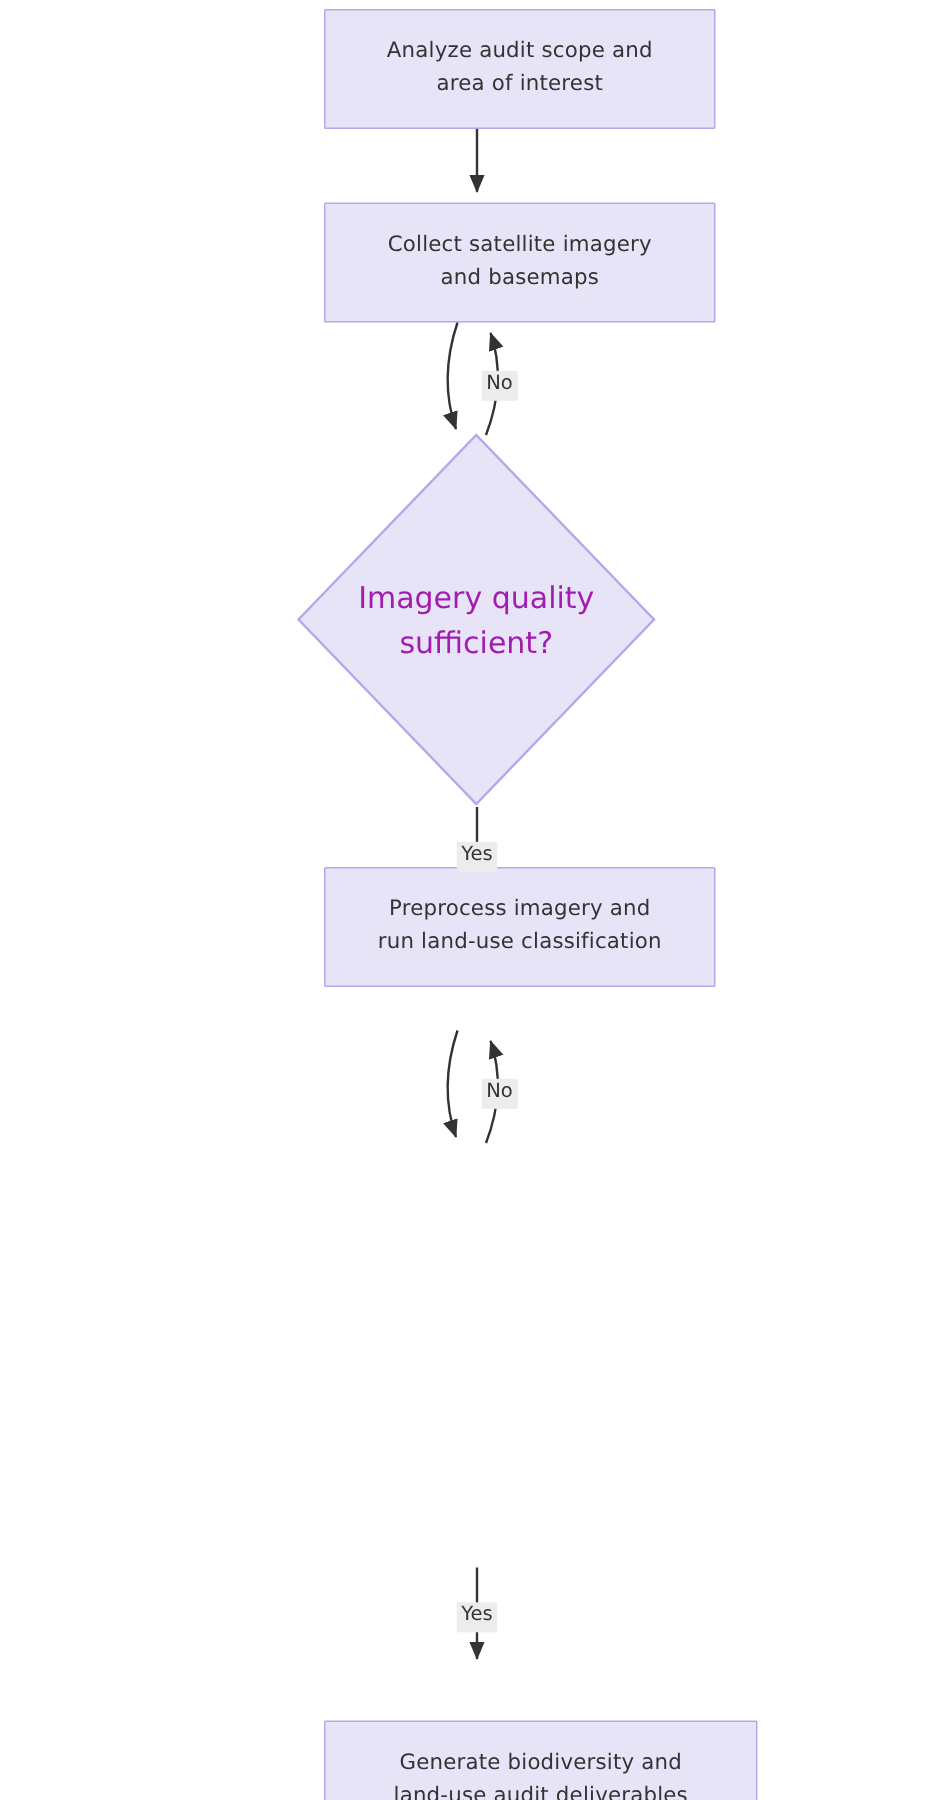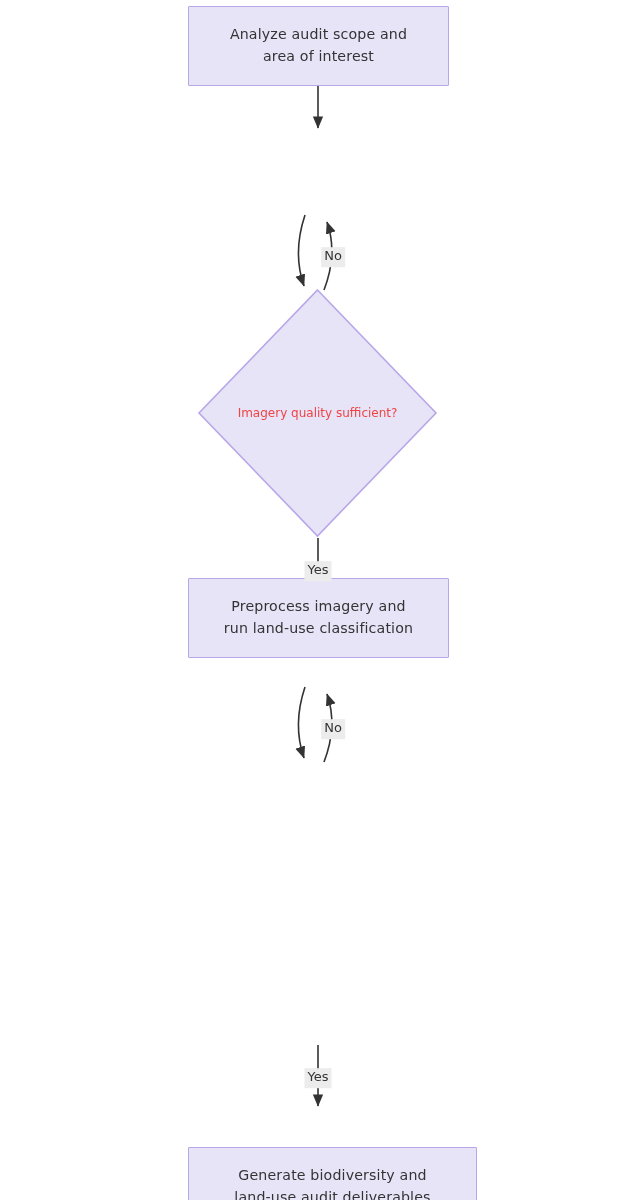--- a/index.html
+++ b/index.html
@@ -27,20 +27,21 @@
     box-sizing: border-box;
     display: flex;
     align-items: center;
     justify-content: center;
     text-align: center;
   }
   .process {
     background: #e8e4f8;
     border: 1.6px solid #b9a6e8;
     border-radius: 1px;
+    margin-left: 28px;
   }
   .node-label {
     color: #333333;
     font-size: 14.2px;
     line-height: 1.52;
     letter-spacing: 0.01em;
     white-space: pre-line;
     pointer-events: none;
   }
   .decision-wrap {
@@ -55,22 +56,22 @@
   .decision-label {
     position: absolute;
     left: 0;
     top: 0;
     width: 100%;
     height: 100%;
     display: flex;
     align-items: center;
     justify-content: center;
     text-align: center;
-    color: #ef4444;
-    font-size: 12px;
+    color: #a21caf;
+    font-size: 20px;
     line-height: 1.52;
     white-space: pre-line;
     pointer-events: none;
   }
   #edge-layer {
     position: absolute;
     left: 0;
     top: 0;
     width: 627px;
     height: 1200px;
@@ -117,20 +118,24 @@
     <path class="edge-path" d="M324,762 C334,736 334,714 327,694" marker-end="url(#arrowhead)"></path>
 
     <path class="edge-path" d="M318,1045 L318,1106" marker-end="url(#arrowhead)"></path>
   </svg>
 
   <div class="node process" style="left:188px; top:6px; width:261px; height:80px;">
     <span class="node-label">Analyze audit scope and
 area of interest</span>
   </div>
 
+  <div class="node process" style="left:188px; top:135px; width:261px; height:80px;">
+    <span class="node-label">Collect satellite imagery
+and basemaps</span>
+  </div>
 
   <div class="decision-wrap" style="left:197px; top:288px; width:241px; height:250px;">
     <svg width="241" height="250" viewBox="0 0 241 250">
       <polygon points="120.5,2 239,125 120.5,248 2,125" fill="#e8e4f8" stroke="#b9a6e8" stroke-width="1.6"></polygon>
     </svg>
     <div class="decision-label">Imagery quality sufficient?</div>
   </div>
 
   <div class="node process" style="left:188px; top:578px; width:261px; height:80px;">
     <span class="node-label">Preprocess imagery and

